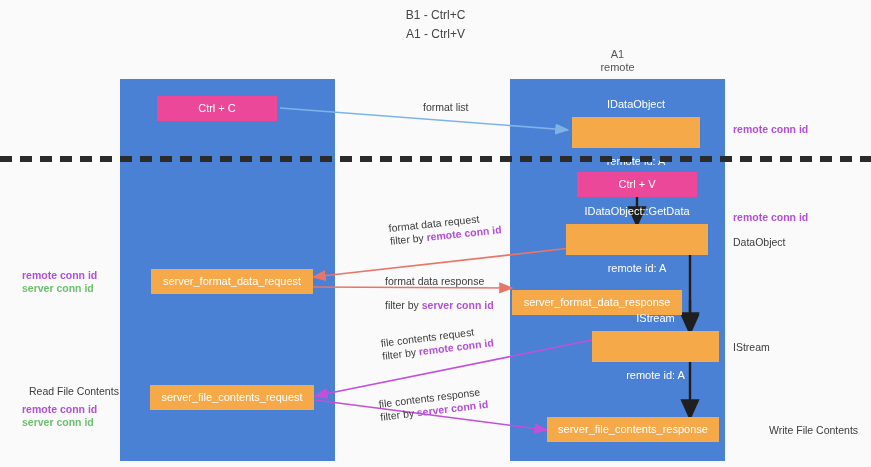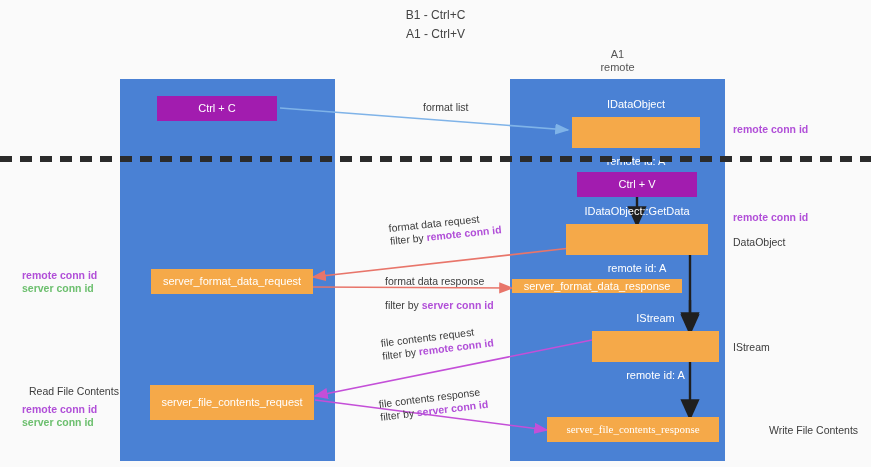--- a/index.html
+++ b/index.html
@@ -31,21 +31,21 @@
   
   .box{
     box-sizing:border-box;
     display:flex;flex-direction:column;
     align-items:center;justify-content:center;
     text-align:center;
     color:#ffffff;
     font-size:11px;line-height:13px;
     padding:2px 4px;
   }
-  .box.green{background:#a21caf;}
+  .box.green{background:#ec4899;}
   .box.orange{background:#f5a949;gap:44px;}
   .box .l2{font-size:11px;}
 
   
   .lbl{font-size:10.5px;line-height:13px;color:#3c3c3c;white-space:nowrap;}
   .purple{color:#b14fd8;font-weight:bold;}
   .green-t{color:#6cbf6e;font-weight:bold;}
   .rot{transform-origin:left top;}
 
   
@@ -124,34 +124,34 @@
 
   <div class="abs box orange" style="left:566px;top:224px;width:142px;height:31px;">
     <div>IDataObject::GetData</div>
     <div class="l2">remote id: A</div>
   </div>
 
   <div class="abs box orange" style="left:151px;top:269px;width:162px;height:25px;">
     <div>server_format_data_request</div>
   </div>
 
-  <div class="abs box orange" style="left:512px;top:279px;width:170px;height:14px;">
+  <div class="abs box orange" style="left:512px;top:290px;width:170px;height:25px;">
     <div>server_format_data_response</div>
   </div>
 
   <div class="abs box orange" style="left:592px;top:331px;width:127px;height:31px;">
     <div>IStream</div>
     <div class="l2">remote id: A</div>
   </div>
 
-  <div class="abs box orange" style="left:150px;top:385px;width:164px;height:35px;">
+  <div class="abs box orange" style="left:150px;top:385px;width:164px;height:25px;">
     <div>server_file_contents_request</div>
   </div>
 
-  <div class="abs box orange" style="left:547px;top:417px;width:172px;height:25px;font-family:Liberation Serif, serif;">
+  <div class="abs box orange" style="left:547px;top:417px;width:172px;height:25px;">
     <div>server_file_contents_response</div>
   </div>
 
   <div class="abs dashed"></div>
 
   <div class="abs lbl" style="left:423px;top:101px;">format list</div>
 
   <div class="abs rot" style="left:388px;top:222px;transform:rotate(-6deg);">
     <div class="lbl">format data request</div>
     <div class="lbl"><span>filter by </span><span class="purple">remote conn id</span></div>

